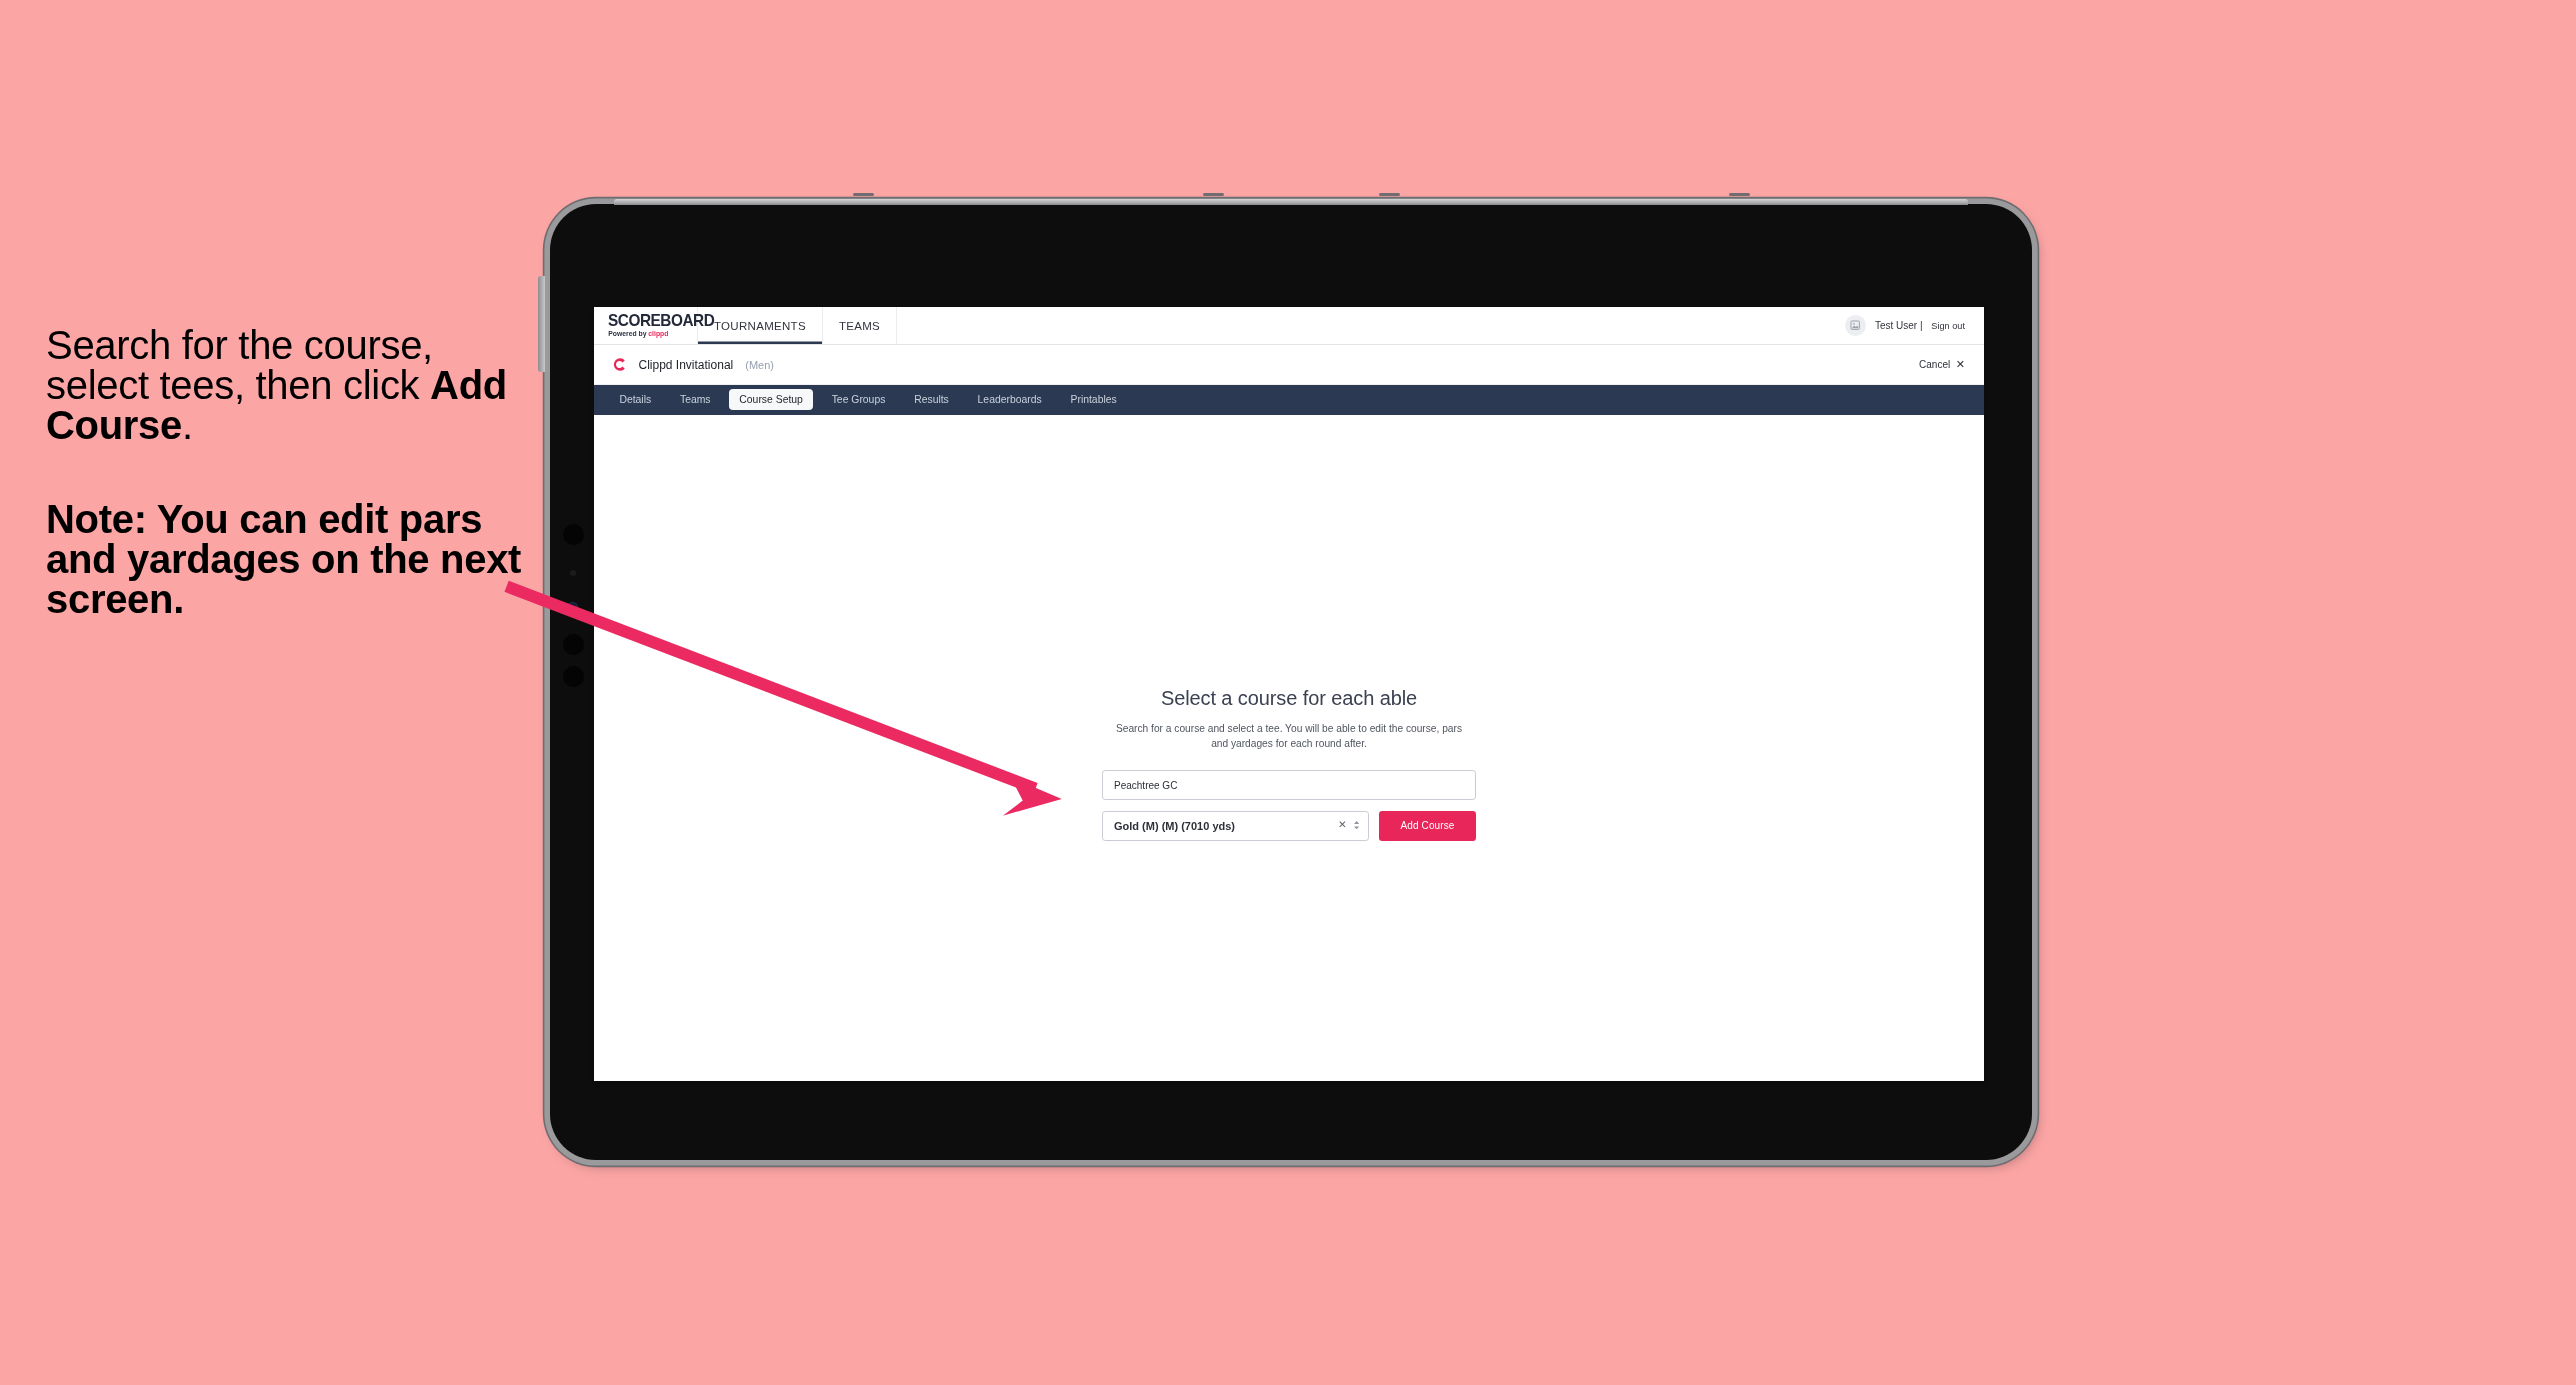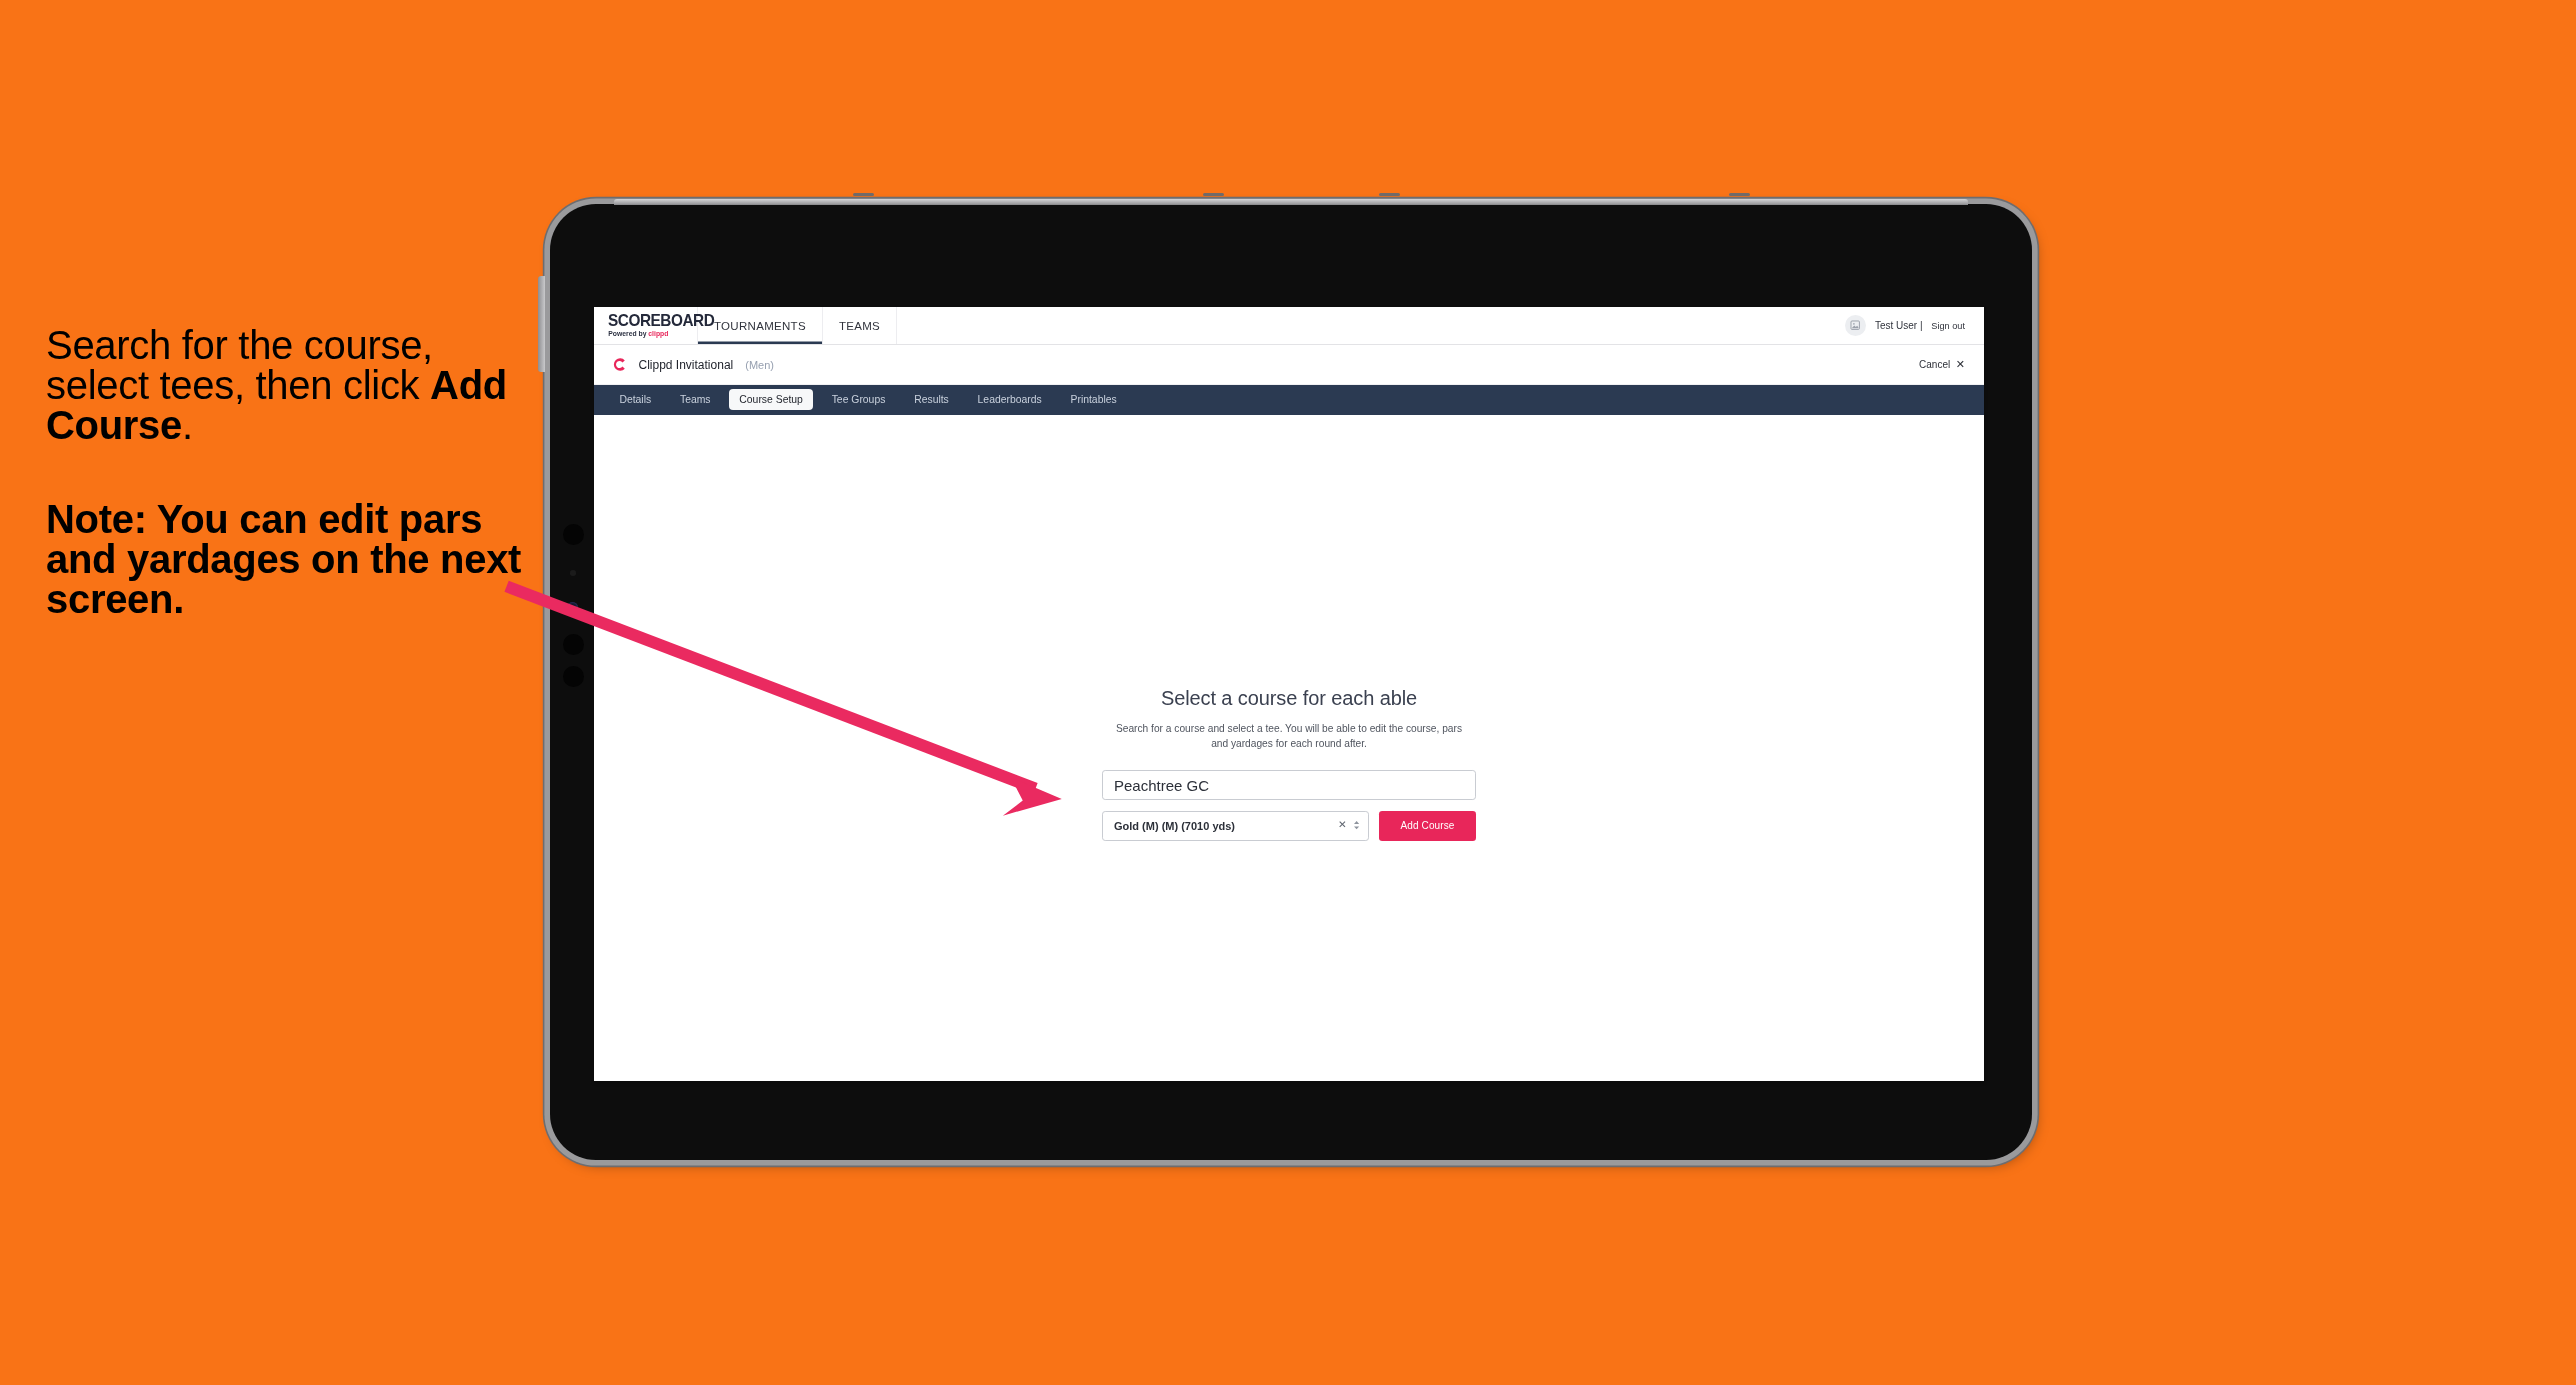--- a/index.html
+++ b/index.html
@@ -2,21 +2,21 @@
 <html style="font-size:12.7px"><head>
 <meta charset="utf-8">
 <style>
   * { box-sizing: border-box; margin: 0; padding: 0; }
   html, body {
     width: 2576px; height: 1386px;
     background: #ffffff;
     font-family: "Liberation Sans", sans-serif;
     overflow: hidden;
   }
-  #root { position: relative; width: 2576px; height: 1386px; background:#f97316; }
+  #root { position: relative; width: 2576px; height: 1386px; background:#fca5a5; }
 
   
   .instructions {
     position: absolute;
     left: 46px; top: 325px;
     width: 478px;
     color: #000000;
     font-size: 40px;
     line-height: 1.0;
     letter-spacing: -0.3px;
@@ -220,21 +220,21 @@
     padding: 0 8px;
   }
   .course-input {
     margin-top: 19px;
     width: 100%;
     height: 30px;
     border: 0.8px solid #c9ccd2;
     border-radius: 3.2px;
     background: #fff;
     font-family: "Liberation Sans", sans-serif;
-    font-size: 15px;
+    font-size: 10px;
     color: #2c3039;
     padding: 0 11px;
     display: block;
   }
   .course-input::placeholder { color: #9aa0aa; }
   .tee-row {
     margin-top: 10.4px;
     display: flex;
     align-items: stretch;
     gap: 9.6px;

